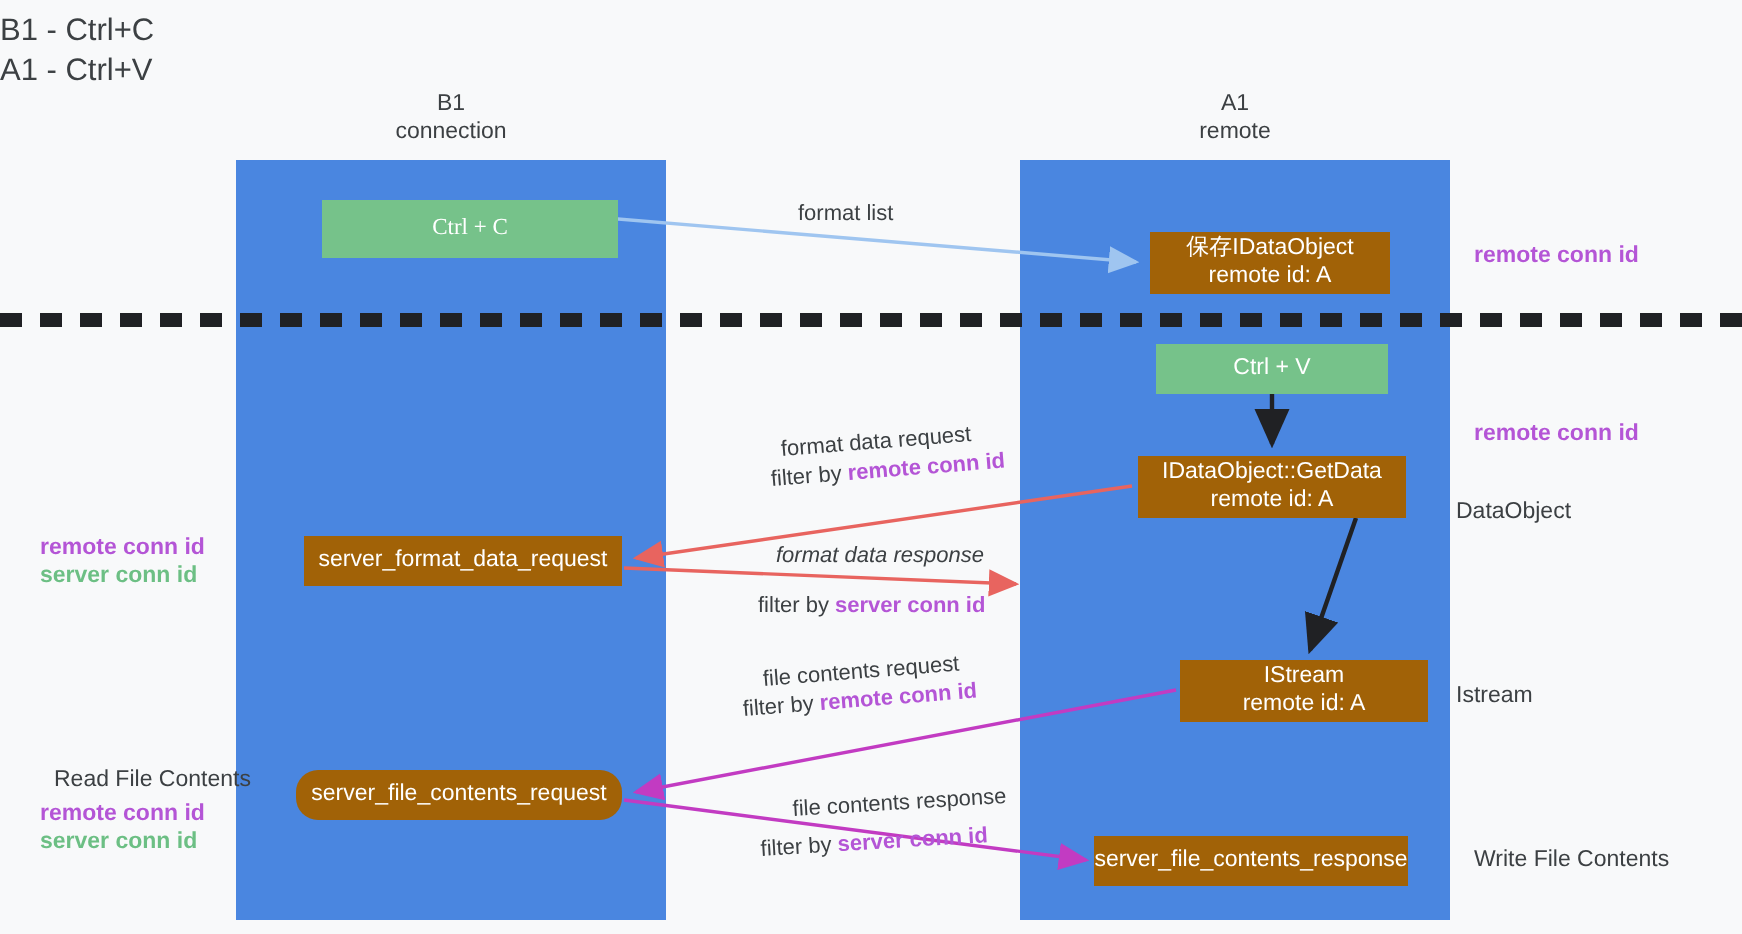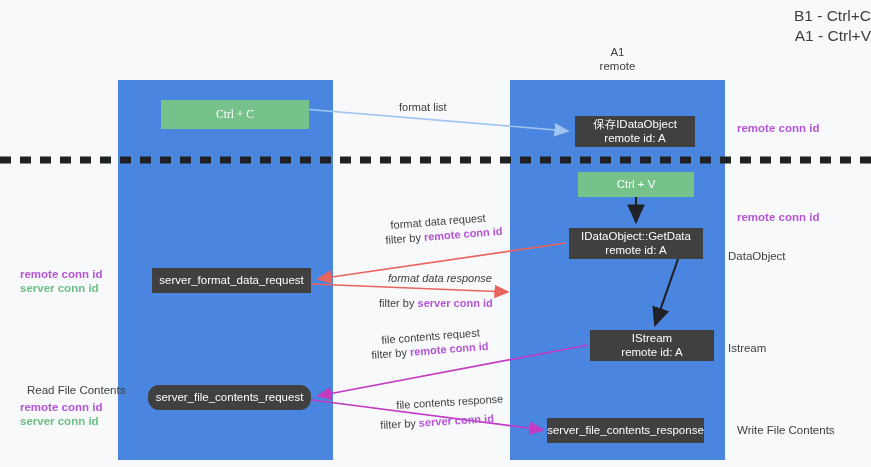--- a/index.html
+++ b/index.html
@@ -13,39 +13,39 @@
   .canvas{position:absolute;inset:0;}
 
   
   .lane{position:absolute;background:#4a86e0;}
   #lane-b1{left:118px;top:80px;width:215px;height:380px;}
   #lane-a1{left:510px;top:80px;width:215px;height:380px;}
 
   
   #diagram-title{
     position:absolute;left:0;top:6px;width:871px;
-    text-align:right;font-size:15.5px;color:#3c4043;line-height:20px;
+    text-align:left;font-size:15.5px;color:#3c4043;line-height:20px;
     white-space:pre-line;
   }
   .lane-header{
     position:absolute;text-align:center;font-size:11.5px;color:#3c4043;
     line-height:14px;white-space:pre-line;width:215px;
   }
   #header-b1{left:118px;top:45px;}
   #header-a1{left:510px;top:45px;}
 
   
   .node{
     position:absolute;box-sizing:border-box;
     display:flex;flex-direction:column;align-items:center;justify-content:center;
     color:#ffffff;font-size:11.5px;line-height:13.5px;text-align:center;
     white-space:pre-line;z-index:6;
   }
   .node.green{background:#76c28a;}
-  .node.orange{background:#404040;}
+  .node.orange{background:#a16207;}
 
   #node-ctrl-c{left:161px;top:100px;width:148px;height:29px;font-family:Liberation Serif, serif;}
   #node-save-idataobject{left:575px;top:116px;width:120px;height:31px;}
   #node-ctrl-v{left:578px;top:172px;width:116px;height:25px;}
   #node-getdata{left:569px;top:228px;width:134px;height:31px;}
   #node-server-format-data-request{left:152px;top:268px;width:159px;height:25px;}
   #node-server-format-data-response{left:514px;top:280px;width:154px;height:25px;}
   #node-istream{left:590px;top:330px;width:124px;height:31px;}
   #node-server-file-contents-request{left:148px;top:385px;width:163px;height:25px;border-radius:11px;}
   #node-server-file-contents-response{left:547px;top:418px;width:157px;height:25px;}
@@ -90,20 +90,22 @@
 <body>
 
 <div class="canvas">
 
   <div id="diagram-title">B1 - Ctrl+C
 A1 - Ctrl+V</div>
 
   <div class="lane" id="lane-b1"></div>
   <div class="lane" id="lane-a1"></div>
 
+  <div class="lane-header" id="header-b1">B1
+connection</div>
   <div class="lane-header" id="header-a1">A1
 remote</div>
 
   <svg id="connectors" viewBox="0 0 871 467">
     <defs>
       <marker id="ah-blue" markerWidth="9" markerHeight="9" refX="8" refY="4" orient="auto">
         <path d="M0,0 L9,4 L0,8 z" fill="#9fc5f0"></path>
       </marker>
       <marker id="ah-red" markerWidth="9" markerHeight="9" refX="8" refY="4" orient="auto">
         <path d="M0,0 L9,4 L0,8 z" fill="#e8645f"></path>

